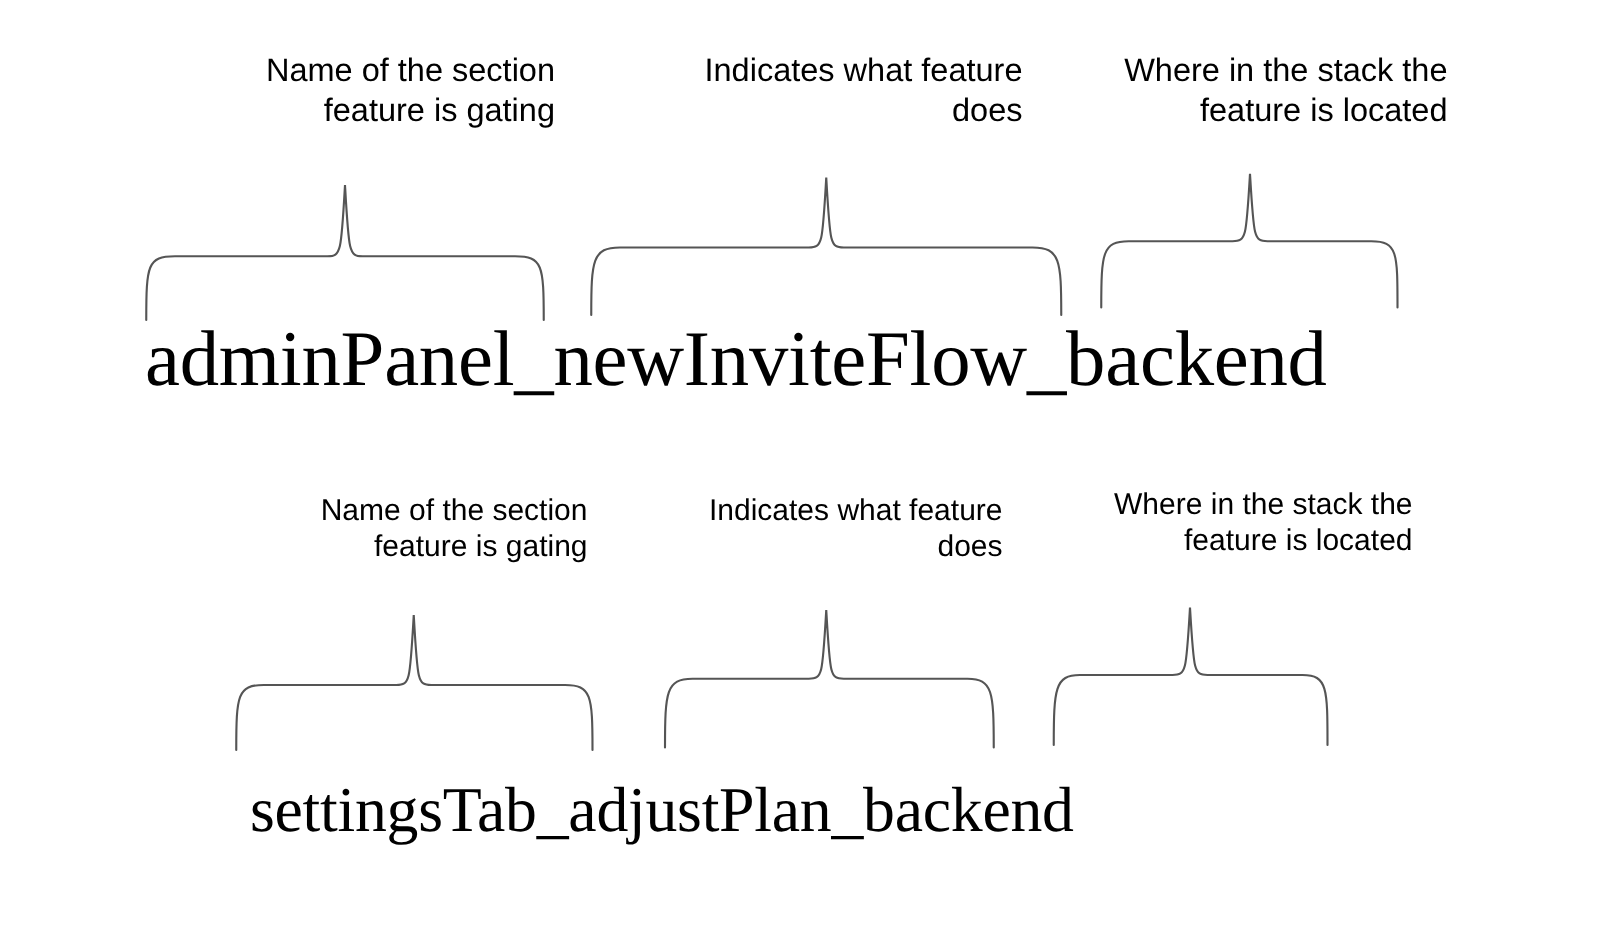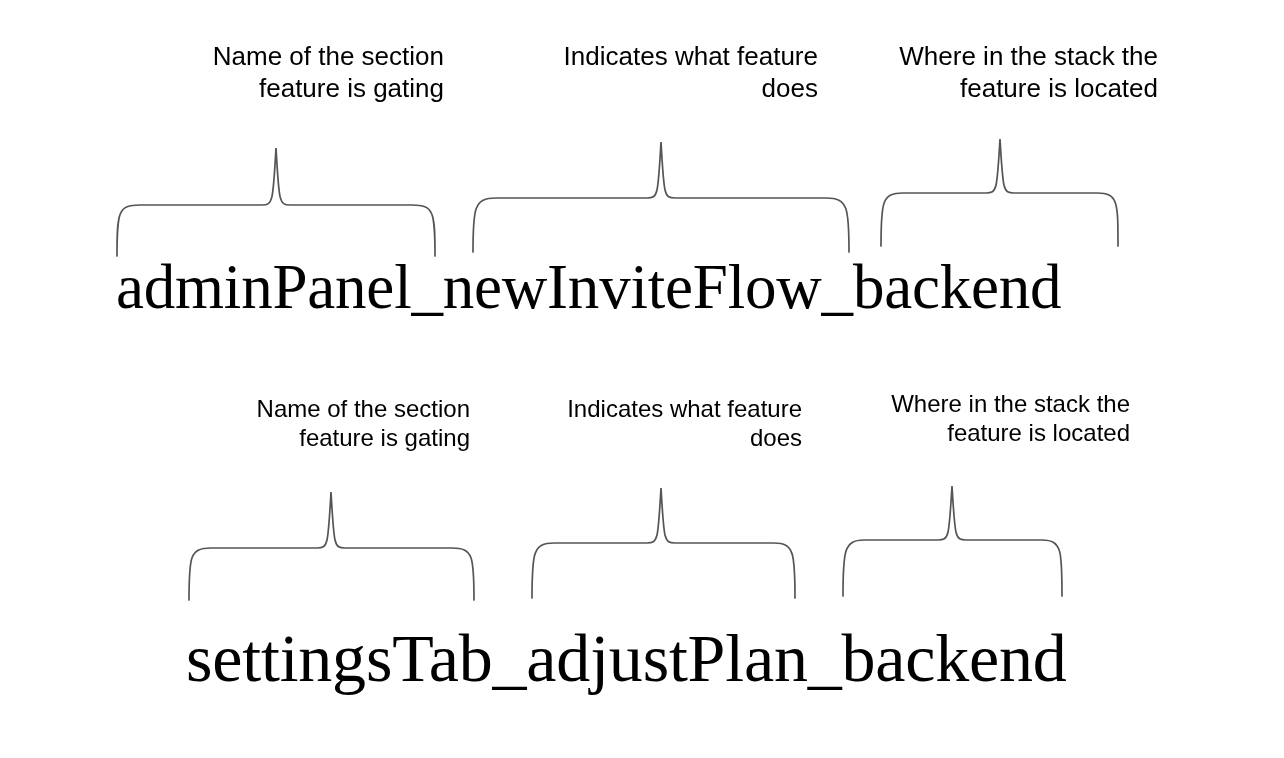--- a/index.html
+++ b/index.html
@@ -56,23 +56,23 @@
     letter-spacing: -0.2px;
   }
 
   #identifier-row-1 {
     left: 116px;
     top: 256px;
     font-size: 63px;
     line-height: 1;
   }
   #identifier-row-2 {
-    left: 186px;
+    left: 200px;
     top: 624px;
-    font-size: 68px;
+    font-size: 51px;
     line-height: 1;
   }
 
   
   #label-r1-c1 { left: 108px;  top: 41px;  width: 336px; font-size: 26px; }
   #label-r1-c2 { left: 492px;  top: 41px;  width: 326px; font-size: 26px; }
   #label-r1-c3 { left: 846px;  top: 41px;  width: 312px; font-size: 26px; }
 
   
   #label-r2-c1 { left: 178px;  top: 394px; width: 292px; font-size: 24px; }

